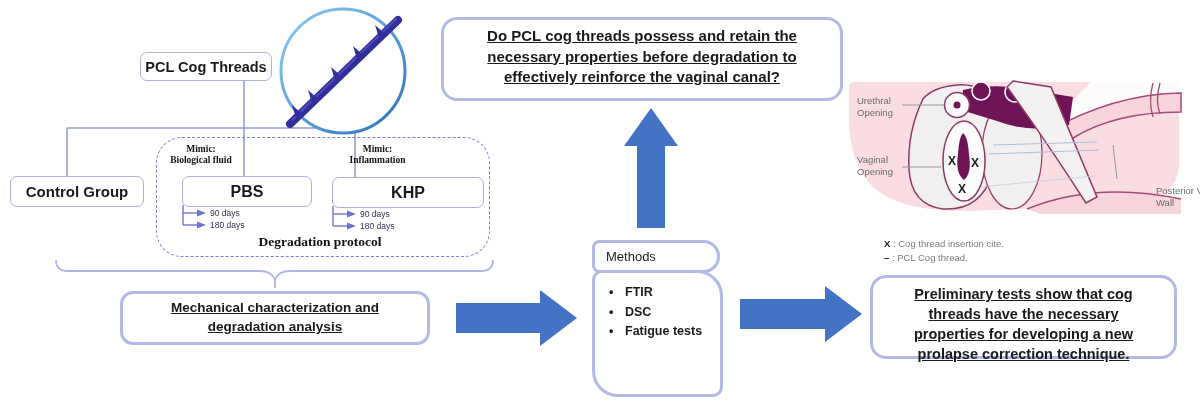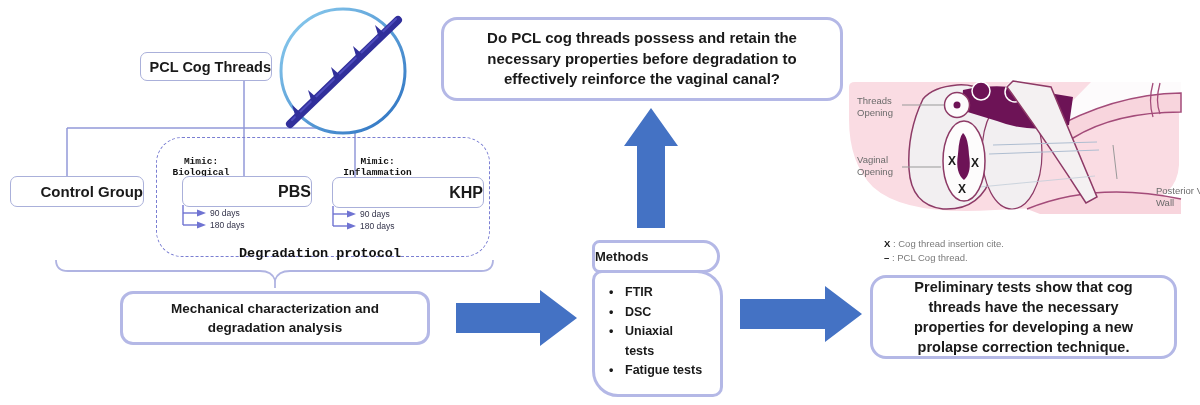--- a/index.html
+++ b/index.html
@@ -4,40 +4,40 @@
 <style>
   html,body{margin:0;padding:0;background:#ffffff;}
   #canvas{
     position:relative;width:1200px;height:405px;background:#ffffff;overflow:hidden;
     font-family:"Liberation Sans",sans-serif;color:#1a1a1a;
   }
   .abs{position:absolute;}
   svg{position:absolute;left:0;top:0;}
   
   .small-box{
-    position:absolute;display:flex;align-items:center;justify-content:flex-end;
+    position:absolute;display:flex;align-items:center;justify-content:center;
     background:#ffffff;border:1.6px solid #aab0da;border-radius:7px;
     font-weight:bold;z-index:2;
   }
   .big-box{
-    position:absolute;display:flex;align-items:center;justify-content:center;text-align:center;
+    position:absolute;display:flex;justify-content:center;text-align:center;
     background:#ffffff;border:3.4px solid #b4b8e6;border-radius:16px;
-    font-weight:bold;z-index:2;box-sizing:border-box;
+    font-weight:bold;z-index:2;box-sizing:border-box;text-decoration:underline;
   }
   .dashed-box{
     position:absolute;border:1.7px dashed #7a7ed2;border-radius:26px;background:transparent;z-index:1;
   }
-  .mono{font-family:Liberation Mono, monospace;font-weight:bold;color:#111;margin-top:12px;}
+  .mono{font-family:Liberation Serif, serif;font-weight:bold;color:#111;}
   .mimic-label{position:absolute;text-align:center;font-size:9.5px;line-height:11px;z-index:2;}
   .day-label{position:absolute;font-size:8.5px;color:#33334a;z-index:2;font-family:"Liberation Sans",sans-serif;}
   
   .methods-header{
     position:absolute;left:592px;top:240px;width:128px;height:33px;box-sizing:border-box;
     background:#fff;border:3px solid #b4b8e6;border-radius:10px 22px 22px 10px;
-    display:flex;align-items:center;z-index:2;font-weight:bold;font-size:13px;
+    display:flex;align-items:center;z-index:2;font-weight:normal;font-size:13px;padding-left:11px;
   }
   .methods-body{
     position:absolute;left:592px;top:270px;width:131px;height:127px;box-sizing:border-box;
     background:#fff;border:3px solid #b4b8e6;border-radius:10px 26px 10px 26px;z-index:2;
   }
   .methods-body ul{margin:10px 0 0 0;padding:0 16px 0 14px;list-style:none;}
   .methods-body li{font-weight:bold;font-size:12.5px;line-height:19.5px;position:relative;padding-left:16px;}
   .methods-body li::before{content:"\2022";position:absolute;left:0;top:0;font-size:12.5px;}
   
   .anat-label{position:absolute;font-size:9.5px;line-height:11.5px;color:#6b6b6b;z-index:3;}
@@ -125,21 +125,21 @@
       <path d="M272,122 L268,88"></path>
     </g>
 
     <g font-family="Liberation Sans, sans-serif" font-weight="bold" font-size="12" fill="#1a1a1a" text-anchor="middle">
       <text x="107" y="108">X</text>
       <text x="130" y="110">X</text>
       <text x="117" y="136">X</text>
     </g>
   </svg>
 
-  <div class="anat-label" style="left:857px;top:95px;width:48px;">Threads Opening</div>
+  <div class="anat-label" style="left:857px;top:95px;width:48px;">Urethral Opening</div>
   <div class="anat-label" style="left:857px;top:154px;width:44px;">Vaginal Opening</div>
   <div class="anat-label" style="left:1156px;top:185px;width:78px;">Posterior Vaginal Wall</div>
   <div class="legend-row" style="left:884px;top:238px;">
     <span class="legend-sym">X</span><span> : Cog thread insertion cite.</span>
   </div>
   <div class="legend-row" style="left:884px;top:252px;">
     <span class="legend-sym">–</span><span> : PCL Cog thread.</span>
   </div>
 
   <div class="small-box" style="left:140px;top:52px;width:130px;height:27px;font-size:14.5px;">
@@ -183,21 +183,20 @@
     <span>Do PCL cog threads possess and retain the necessary properties before degradation to effectively reinforce the vaginal canal?</span>
   </div>
 
   <div class="methods-header">
     <span>Methods</span>
   </div>
   <div class="methods-body">
     <ul>
       <li>FTIR</li>
       <li>DSC</li>
-      <li>Uniaxial tests</li>
       <li>Fatigue tests</li>
     </ul>
   </div>
 
   <div class="big-box" style="left:870px;top:275px;width:307px;height:84px;font-size:14.5px;line-height:20px;padding:6px 24px;">
     <span>Preliminary tests show that cog threads have the necessary properties for developing a new prolapse correction technique.</span>
   </div>
 
   <svg width="1200" height="405" viewBox="0 0 1200 405" style="z-index:3;pointer-events:none;">
     <defs>

